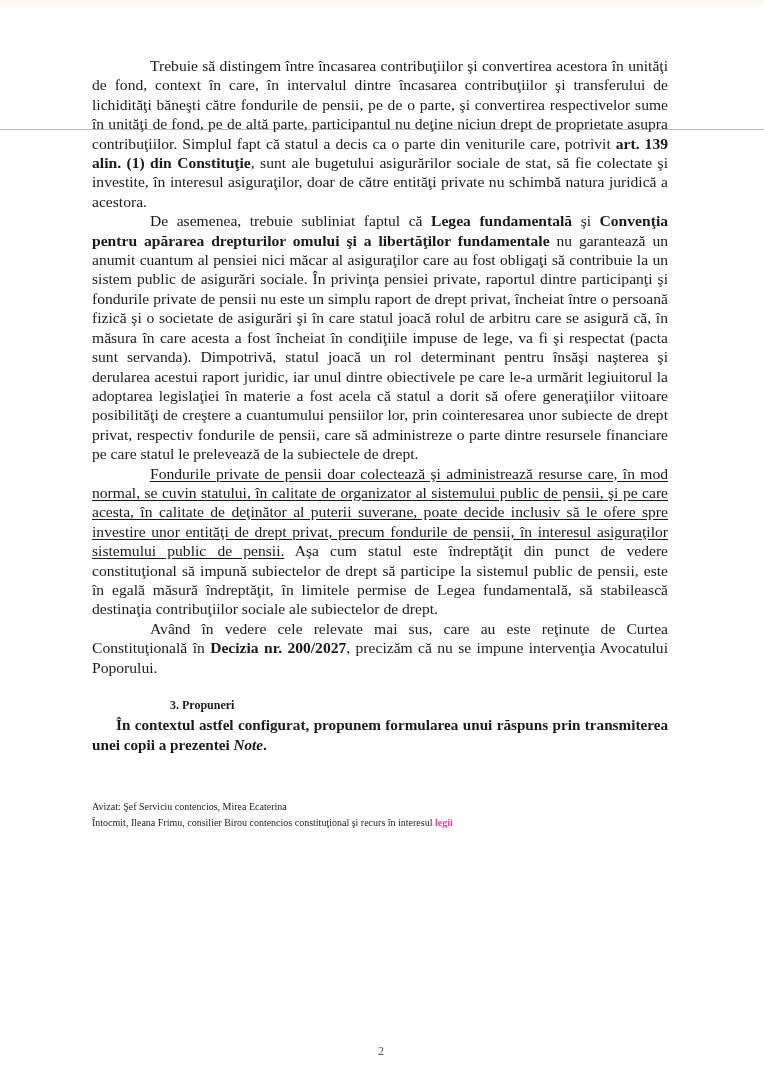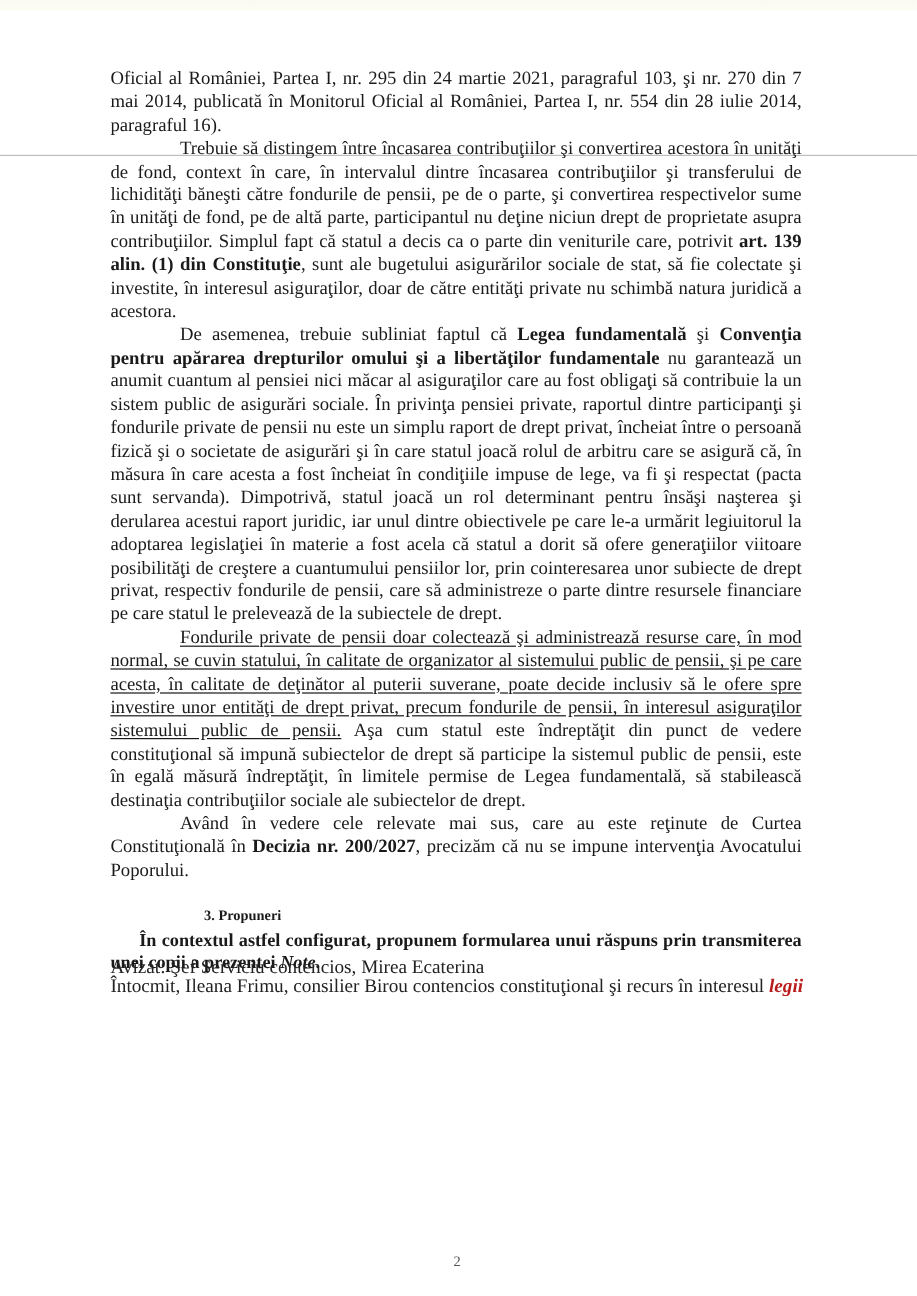--- a/index.html
+++ b/index.html
@@ -23,36 +23,35 @@
   .ul { text-decoration: underline; text-underline-offset: 2px; }
   b { font-weight: bold; }
   .section-title {
     margin-top: 19px !important; padding-left: 78px; font-weight: bold;
     font-family: "Liberation Sans Narrow", "Liberation Serif", serif; font-size: 12px;
   }
   .proposal { font-weight: bold; text-indent: 24px; font-size: 15.2px; }
   .proposal i { }
   .footer-notes {
     position: absolute; left: 92px; top: 799px; width: 520px;
-    font-size: 16px; line-height: 15.5px; color: #222;
+    font-size: 10px; line-height: 15.5px; color: #222;
   }
   .footer-notes p { margin: 0; white-space: nowrap; }
-  .sig-mark { color: #b91c1c; font-style: italic; font-weight: bold; }
+  .sig-mark { color: #ec4899; font-weight: bold; }
   .page-number {
     position: absolute; left: 378px; top: 1044px; font-size: 12px; color: #555;
   }
 </style>
 </head>
 <body>
 
 <div class="top-strip"></div>
 <div class="scan-line"></div>
 
 <div class="page">
-  <p><span>Oficial al României, Partea I, nr. 295 din 24 martie 2021, paragraful 103, şi nr. 270 din 7 mai 2014, publicată în Monitorul Oficial al României, Partea I, nr. 554 din 28 iulie 2014, paragraful 16).</span></p>
   <p class="indent"><span>Trebuie să distingem între încasarea contribuţiilor şi convertirea acestora în unităţi de fond, context în care, în intervalul dintre încasarea contribuţiilor şi transferului de lichidităţi băneşti către fondurile de pensii, pe de o parte, şi convertirea respectivelor sume în unităţi de fond, pe de altă parte, participantul nu deţine niciun drept de proprietate asupra contribuţiilor. Simplul fapt că statul a decis ca o parte din veniturile care, potrivit </span><b>art. 139 alin. (1) din Constituţie</b><span>, sunt ale bugetului asigurărilor sociale de stat, să fie colectate şi investite, în interesul asiguraţilor, doar de către entităţi private nu schimbă natura juridică a acestora.</span></p>
   <p class="indent"><span>De asemenea, trebuie subliniat faptul că </span><b>Legea fundamentală</b><span> şi </span><b>Convenţia pentru apărarea drepturilor omului şi a libertăţilor fundamentale</b><span> nu garantează un anumit cuantum al pensiei nici măcar al asiguraţilor care au fost obligaţi să contribuie la un sistem public de asigurări sociale. În privinţa pensiei private, raportul dintre participanţi şi fondurile private de pensii nu este un simplu raport de drept privat, încheiat între o persoană fizică şi o societate de asigurări şi în care statul joacă rolul de arbitru care se asigură că, în măsura în care acesta a fost încheiat în condiţiile impuse de lege, va fi şi respectat (pacta sunt servanda). Dimpotrivă, statul joacă un rol determinant pentru însăşi naşterea şi derularea acestui raport juridic, iar unul dintre obiectivele pe care le-a urmărit legiuitorul la adoptarea legislaţiei în materie a fost acela că statul a dorit să ofere generaţiilor viitoare posibilităţi de creştere a cuantumului pensiilor lor, prin cointeresarea unor subiecte de drept privat, respectiv fondurile de pensii, care să administreze o parte dintre resursele financiare pe care statul le prelevează de la subiectele de drept.</span></p>
   <p class="indent"><span class="ul">Fondurile private de pensii doar colectează şi administrează resurse care, în mod normal, se cuvin statului, în calitate de organizator al sistemului public de pensii, şi pe care acesta, în calitate de deţinător al puterii suverane, poate decide inclusiv să le ofere spre investire unor entităţi de drept privat, precum fondurile de pensii, în interesul asiguraţilor sistemului public de pensii.</span><span> Aşa cum statul este îndreptăţit din punct de vedere constituţional să impună subiectelor de drept să participe la sistemul public de pensii, este în egală măsură îndreptăţit, în limitele permise de Legea fundamentală, să stabilească destinaţia contribuţiilor sociale ale subiectelor de drept.</span></p>
   <p class="indent"><span>Având în vedere cele relevate mai sus, care au este reţinute de Curtea Constituţională în </span><b>Decizia nr. 200/2027</b><span>, precizăm că nu se impune intervenţia Avocatului Poporului.</span></p>
 
   <p class="section-title">3. Propuneri</p>
   <p class="proposal"><span>În contextul astfel configurat, propunem formularea unui răspuns prin transmiterea unei copii a prezentei </span><i>Note</i><span>.</span></p>
 </div>
 
 <div class="footer-notes">

